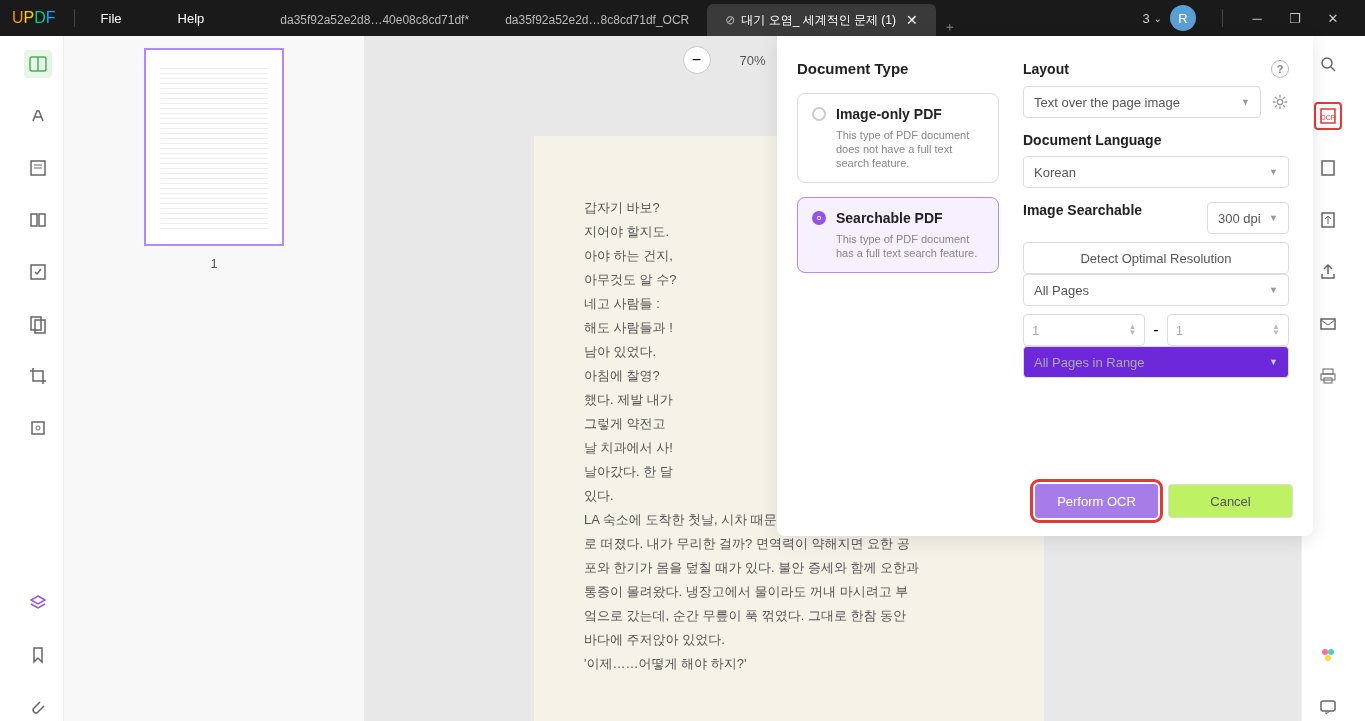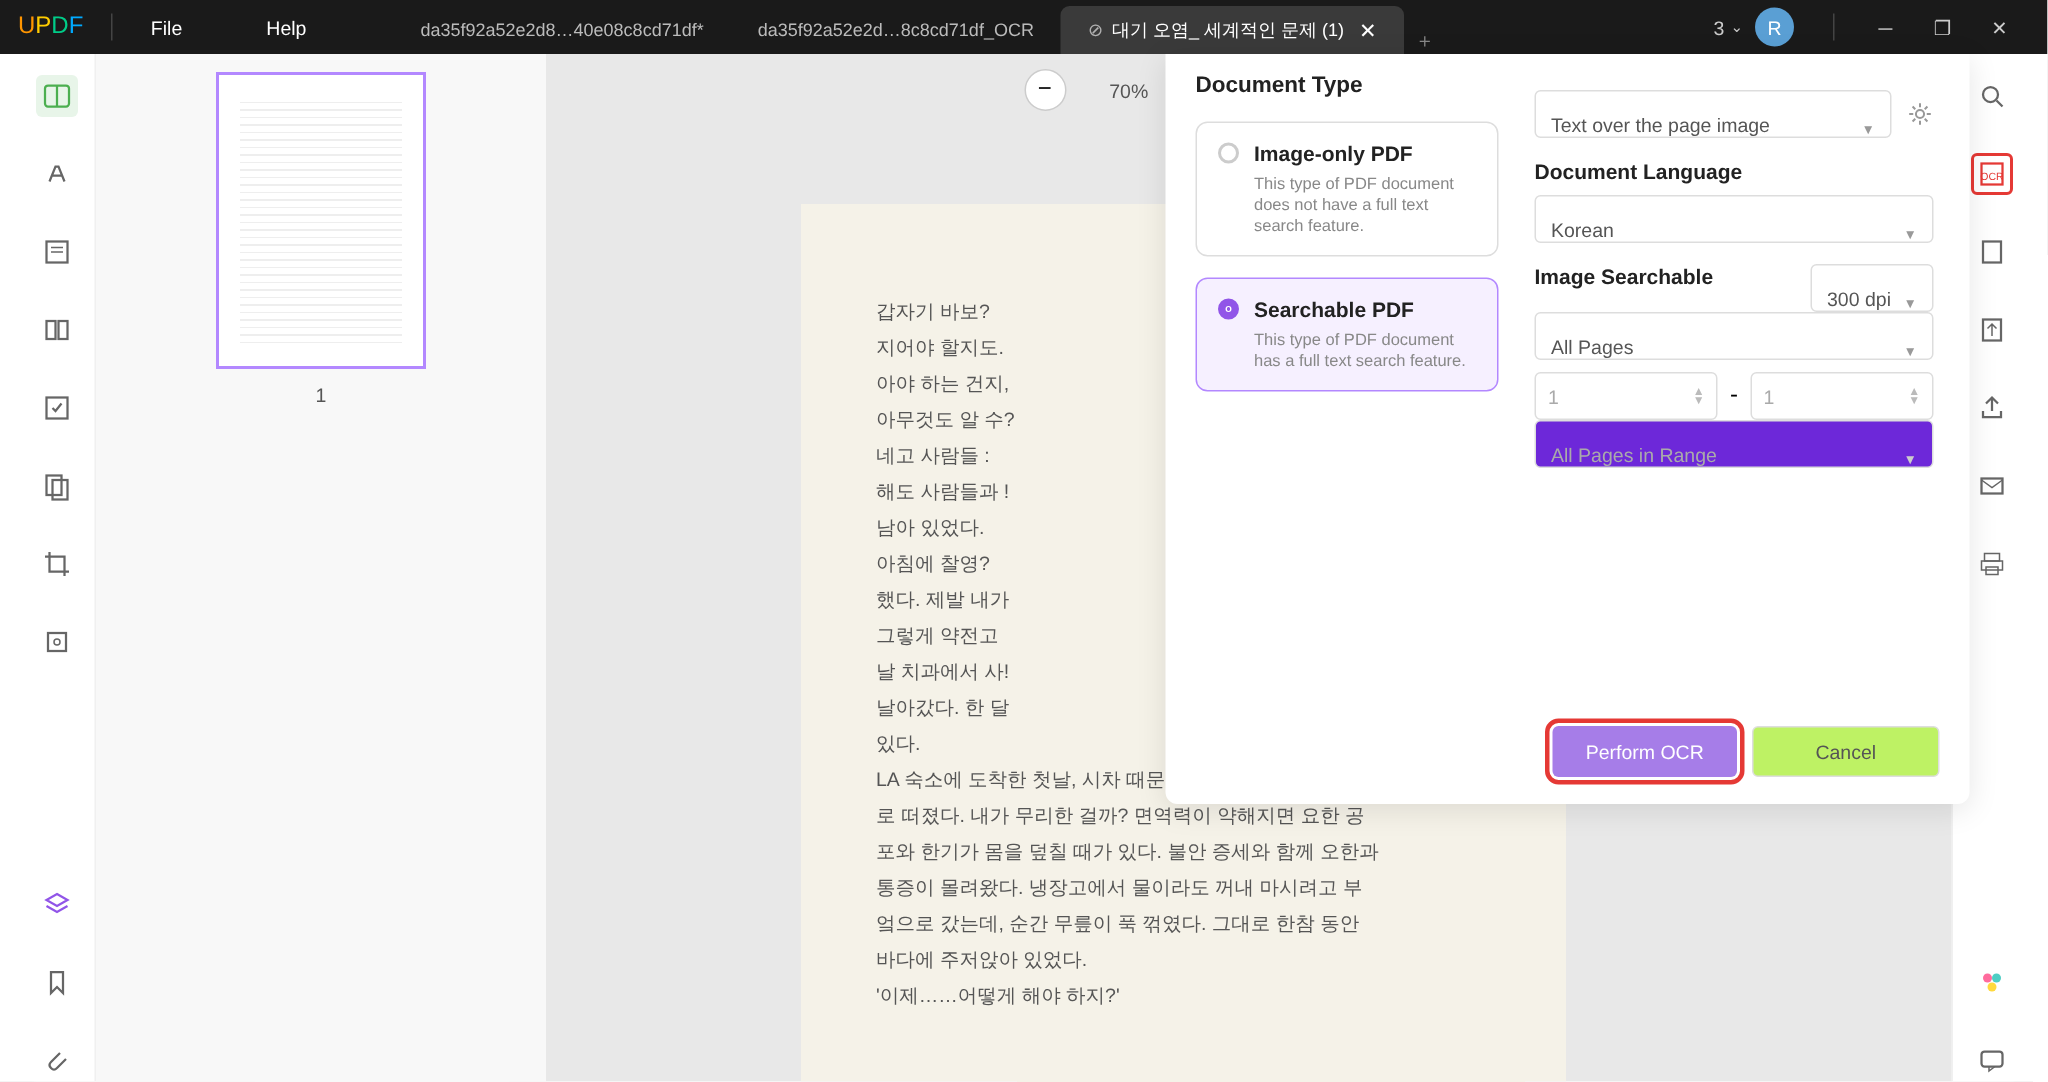--- a/index.html
+++ b/index.html
@@ -32,33 +32,33 @@
 .thumb { width: 140px; height: 198px; background: #fff; border: 2px solid #b388ff; padding: 14px; font-size: 4px; line-height: 6px; color: #aaa; overflow: hidden; }
 .thumb-num { margin-top: 10px; font-size: 13px; color: #555; }
 
 .doc-area { flex: 1; background: #e8e8e8; position: relative; }
 .zoom-bar { position: absolute; top: 10px; left: 50%; transform: translateX(-150px); display: flex; align-items: center; gap: 12px; }
 .zoom-btn { width: 28px; height: 28px; border-radius: 50%; border: 1px solid #ccc; background: #fff; display: flex; align-items: center; justify-content: center; cursor: pointer; }
 .zoom-val { width: 60px; text-align: center; font-size: 13px; color: #555; }
 .doc-page { position: absolute; left: 170px; top: 100px; width: 510px; height: 600px; background: #f5f2e8; padding: 60px 50px; font-size: 13px; line-height: 24px; color: #555; }
 
 .ocr-panel { position: absolute; right: 52px; top: 36px; width: 536px; height: 500px; background: #fff; border-radius: 0 0 8px 8px; box-shadow: 0 4px 20px rgba(0,0,0,0.1); display: flex; z-index: 10; }
-.ocr-left { width: 238px; padding: 12px 16px 24px 20px; }
+.ocr-left { width: 238px; padding: 24px 16px 24px 20px; }
 .ocr-right { width: 298px; padding: 24px 24px 24px 8px; }
 .ocr-title { font-size: 15px; font-weight: 600; color: #222; margin-bottom: 16px; }
 .radio-card { border: 1px solid #ddd; border-radius: 8px; padding: 12px 14px; margin-bottom: 14px; cursor: pointer; }
 .radio-card.selected { border-color: #b388ff; background: #f6f0ff; }
 .radio-row { display: flex; align-items: center; gap: 10px; }
 .radio-dot { width: 14px; height: 14px; border-radius: 50%; border: 2px solid #ccc; }
 .radio-card.selected .radio-dot { border-color: #9155e8; background: radial-gradient(#9155e8 40%, #fff 45%); border-width: 5px; box-sizing: border-box; width: 14px; height: 14px; }
 .radio-label { font-size: 14px; font-weight: 600; color: #222; }
 .radio-desc { font-size: 11px; color: #888; margin-top: 6px; margin-left: 24px; line-height: 14px; }
 .field-label { font-size: 14px; font-weight: 600; color: #222; margin-bottom: 8px; margin-top: 14px; display: flex; align-items: center; justify-content: space-between; }
 .field-label:first-child { margin-top: 0; }
-.select { width: 100%; height: 32px; border: 1px solid #ddd; border-radius: 4px; padding: 0 10px; font-size: 13px; color: #555; background: #fff; display: flex; align-items: flex-end; justify-content: space-between; cursor: pointer; }
+.select { width: 100%; height: 32px; border: 1px solid #ddd; border-radius: 4px; padding: 0 10px; font-size: 13px; color: #555; background: #fff; display: flex; align-items: center; justify-content: space-between; cursor: pointer; }
 .select.disabled { background: #6d28d9; color: #aaa; }
 .select-row { display: flex; align-items: center; gap: 10px; }
 .gear-icon { color: #999; cursor: pointer; }
 .help-icon { width: 18px; height: 18px; border: 1px solid #bbb; border-radius: 50%; display: inline-flex; align-items: center; justify-content: center; font-size: 11px; color: #888; }
 .btn-detect { width: 100%; height: 32px; border: 1px solid #ddd; border-radius: 4px; background: #fff; font-size: 13px; color: #555; cursor: pointer; margin-top: 8px; }
 .range-row { display: flex; align-items: center; gap: 8px; margin-top: 8px; }
 .range-input { flex: 1; height: 32px; border: 1px solid #ddd; border-radius: 4px; padding: 0 8px; font-size: 13px; color: #aaa; display: flex; align-items: center; justify-content: space-between; }
 .spinner { display: flex; flex-direction: column; font-size: 8px; color: #bbb; line-height: 6px; }
 .btn-row { display: flex; gap: 10px; margin-top: 18px; position: absolute; bottom: 18px; right: 20px; left: 258px; }
 .btn-primary { flex: 1; height: 34px; background: #a67de8; color: #fff; border: none; border-radius: 4px; font-size: 13px; cursor: pointer; outline: 3px solid #e53935; outline-offset: 2px; }
@@ -275,20 +275,24 @@
     </div>
     <div class="radio-card selected">
       <div class="radio-row">
           <span class="radio-dot"></span>
           <span class="radio-label">Searchable PDF</span>
         </div>
       <div class="radio-desc">This type of PDF document has a full text search feature.</div>
     </div>
   </div>
   <div class="ocr-right">
+    <div class="field-label">
+        <span>Layout</span>
+        <span class="help-icon">?</span>
+      </div>
     <div class="select-row">
       <div class="select">
           <span>Text over the page image</span>
           <span style="font-size:9px;color:#999">▼</span>
         </div>
       <span class="gear-icon">
           <svg width="18" height="18" viewBox="0 0 20 20">
             <circle cx="10" cy="10" r="3" fill="none" stroke="#999" stroke-width="1.5"></circle>
             <path d="M10 2 L10 5 M10 15 L10 18 M2 10 L5 10 M15 10 L18 10 M4.5 4.5 L6.5 6.5 M13.5 13.5 L15.5 15.5 M4.5 15.5 L6.5 13.5 M13.5 6.5 L15.5 4.5" stroke="#999" stroke-width="1.5"></path>
           </svg>
@@ -299,20 +303,21 @@
         <span>Korean</span>
         <span style="font-size:9px;color:#999">▼</span>
       </div>
     <div class="resolution-row" style="margin-top:14px">
       <div class="field-label" style="margin-bottom:0">Image Searchable</div>
       <div class="select">
           <span>300 dpi</span>
           <span style="font-size:9px;color:#999">▼</span>
         </div>
     </div>
+    <button class="btn-detect">Detect Optimal Resolution</button>
     <div class="select">
         <span>All Pages</span>
         <span style="font-size:9px;color:#999">▼</span>
       </div>
     <div class="range-row">
       <div class="range-input">
           <span>1</span>
           <span class="spinner">
             <span>▲</span>
             <span>▼</span>

